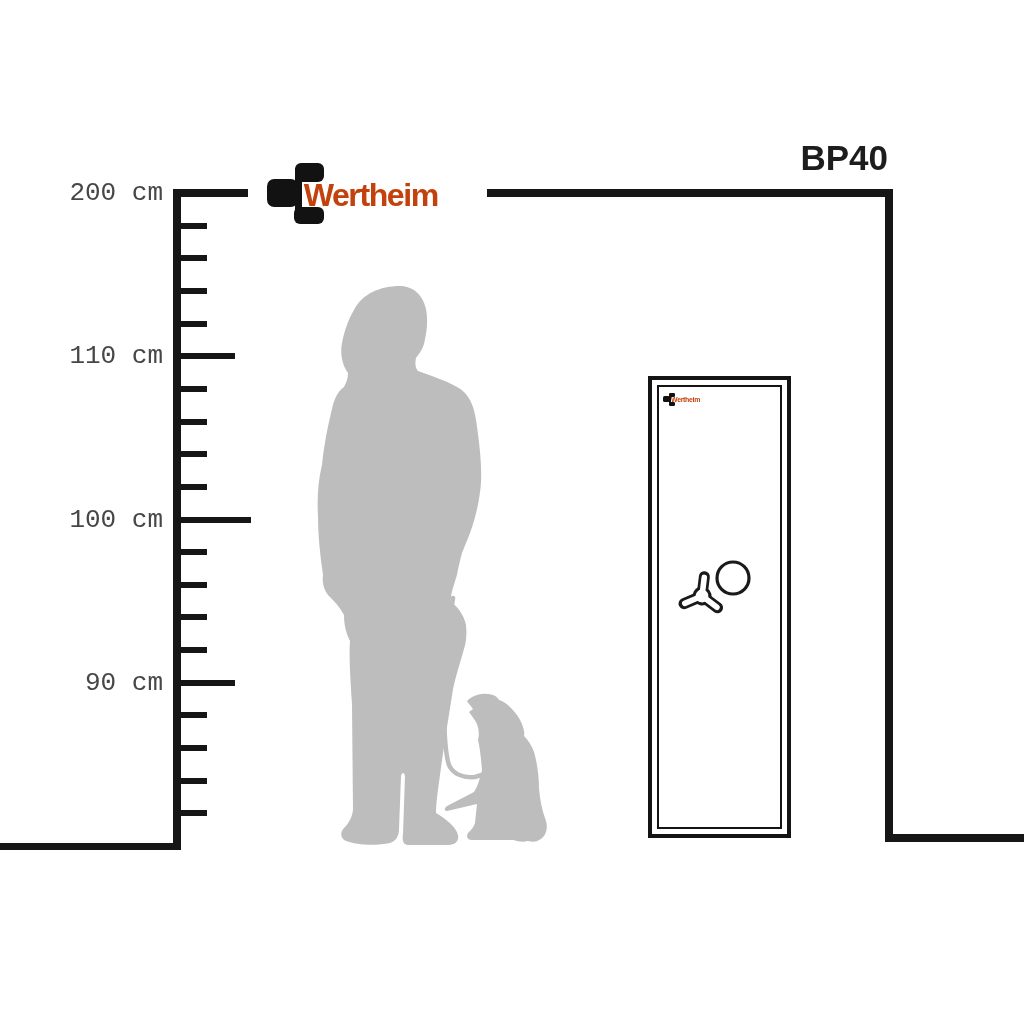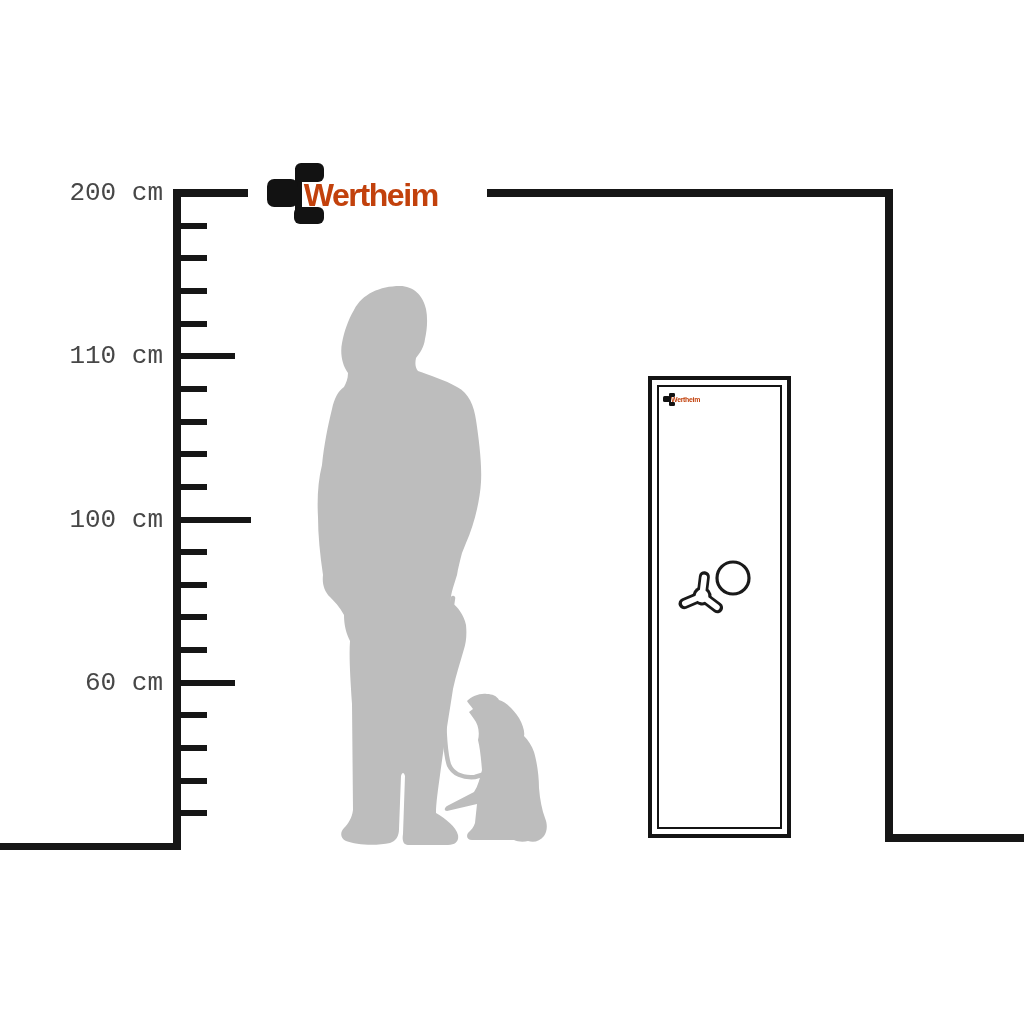--- a/index.html
+++ b/index.html
@@ -79,31 +79,32 @@
       <div class="tick" style="top: 353.25px; width: 54px;"></div>
       <div class="tick" style="top: 320.6px; width: 26px;"></div>
       <div class="tick" style="top: 287.95px; width: 26px;"></div>
       <div class="tick" style="top: 255.3px; width: 26px;"></div>
       <div class="tick" style="top: 222.65px; width: 26px;"></div>
     </div>
   <div>
       <div class="ruler-label" style="top: 177px;">200 cm</div>
       <div class="ruler-label" style="top: 340.25px;">110 cm</div>
       <div class="ruler-label" style="top: 503.5px; text-align: right;">100 cm</div>
-      <div class="ruler-label" style="top: 666.75px;">60 cm</div>
+      <div class="ruler-label" style="top: 666.75px;">90 cm</div>
     </div>
 
   <div class="wlogo wlogo-big">
     <span class="mk mk-stem"></span>
     <span class="mk mk-top"></span>
     <span class="mk mk-square"></span>
     <span class="mk mk-bottom"></span>
     <span class="wlogo-text">Wertheim</span>
   </div>
 
+  <div class="model-label">BP40</div>
 
   <svg class="sil" style="left:435px; top:593px;" width="70" height="195" viewBox="0 0 70 195">
     <path d="M 18 5 C 12 40 9 80 9 110 C 9 140 10 160 14 172 C 18 181 28 185 40 184 L 50 181" fill="none" stroke="#bdbdbd" stroke-width="4.5" stroke-linecap="round"></path>
   </svg>
 
   <svg class="sil" style="left:316px; top:284px;" width="166" height="562" viewBox="0 0 166 562">
     <path fill="#bdbdbd" d="
       M 84 2
       C 97 2 107 11 110 25
       C 112 35 111 46 109 55

